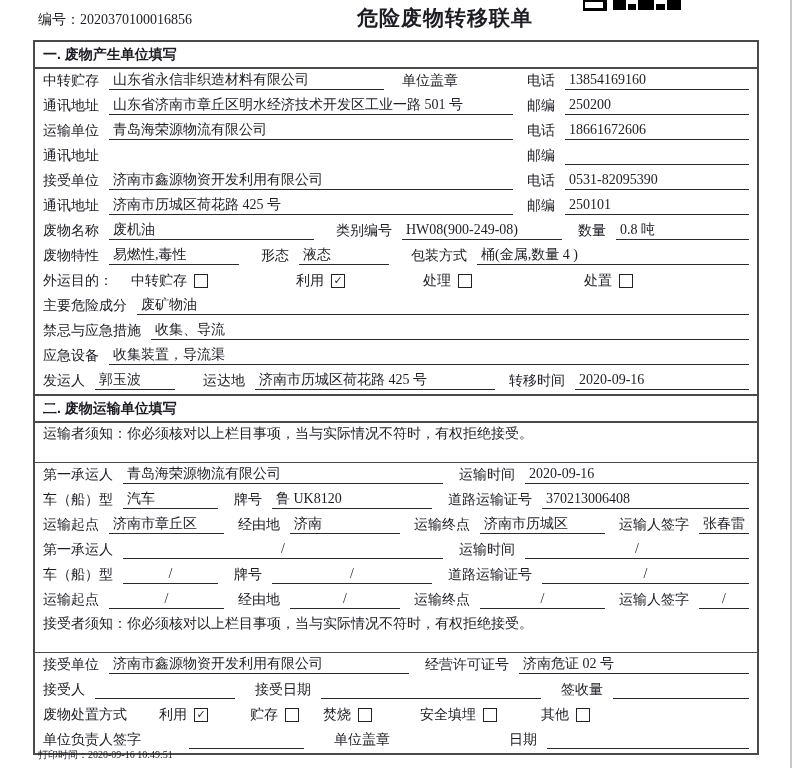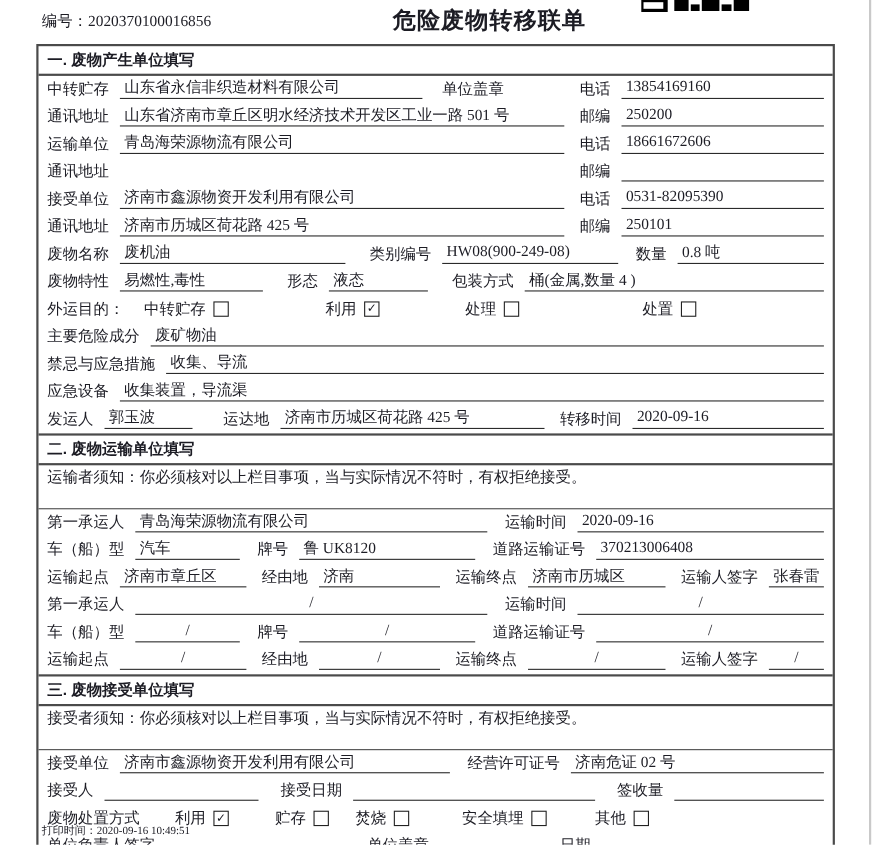--- a/index.html
+++ b/index.html
@@ -255,21 +255,20 @@
     <span class="lb">运输起点</span>
     <span class="uv w115 ctr">/</span>
     <span class="lb" style="margin-left:14px">经由地</span>
     <span class="uv w110 ctr">/</span>
     <span class="lb" style="margin-left:14px">运输终点</span>
     <span class="uv w125 ctr">/</span>
     <span class="lb" style="margin-left:14px">运输人签字</span>
     <span class="uv fill ctr">/</span>
   </div>
 
-  <div class="sec-head mid">三. 废物接受单位填写</div>
 
   <div class="row notice">
     <span>接受者须知：你必须核对以上栏目事项，当与实际情况不符时，有权拒绝接受。</span>
   </div>
 
   <div class="row">
     <span class="lb">接受单位</span>
     <span class="uv w300">济南市鑫源物资开发利用有限公司</span>
     <span class="lb" style="margin-left:16px">经营许可证号</span>
     <span class="uv fill">济南危证 02 号</span>

